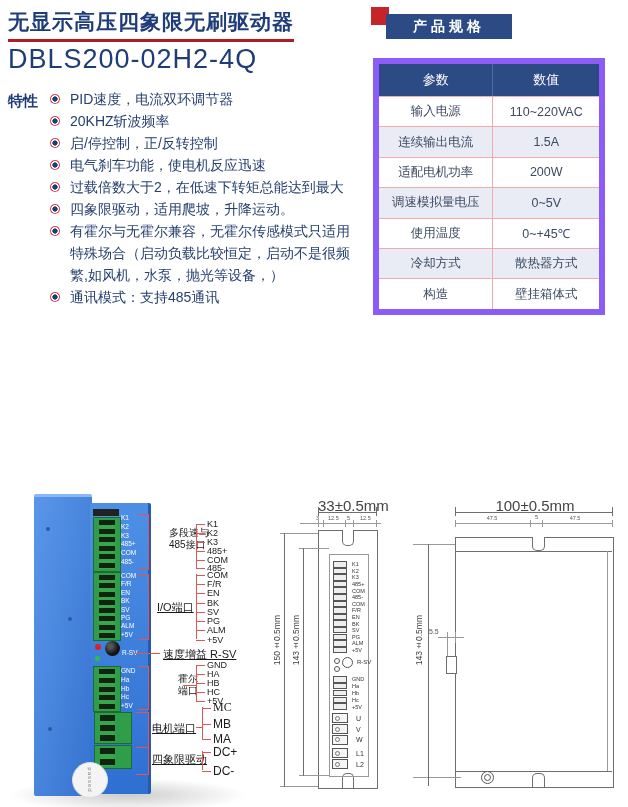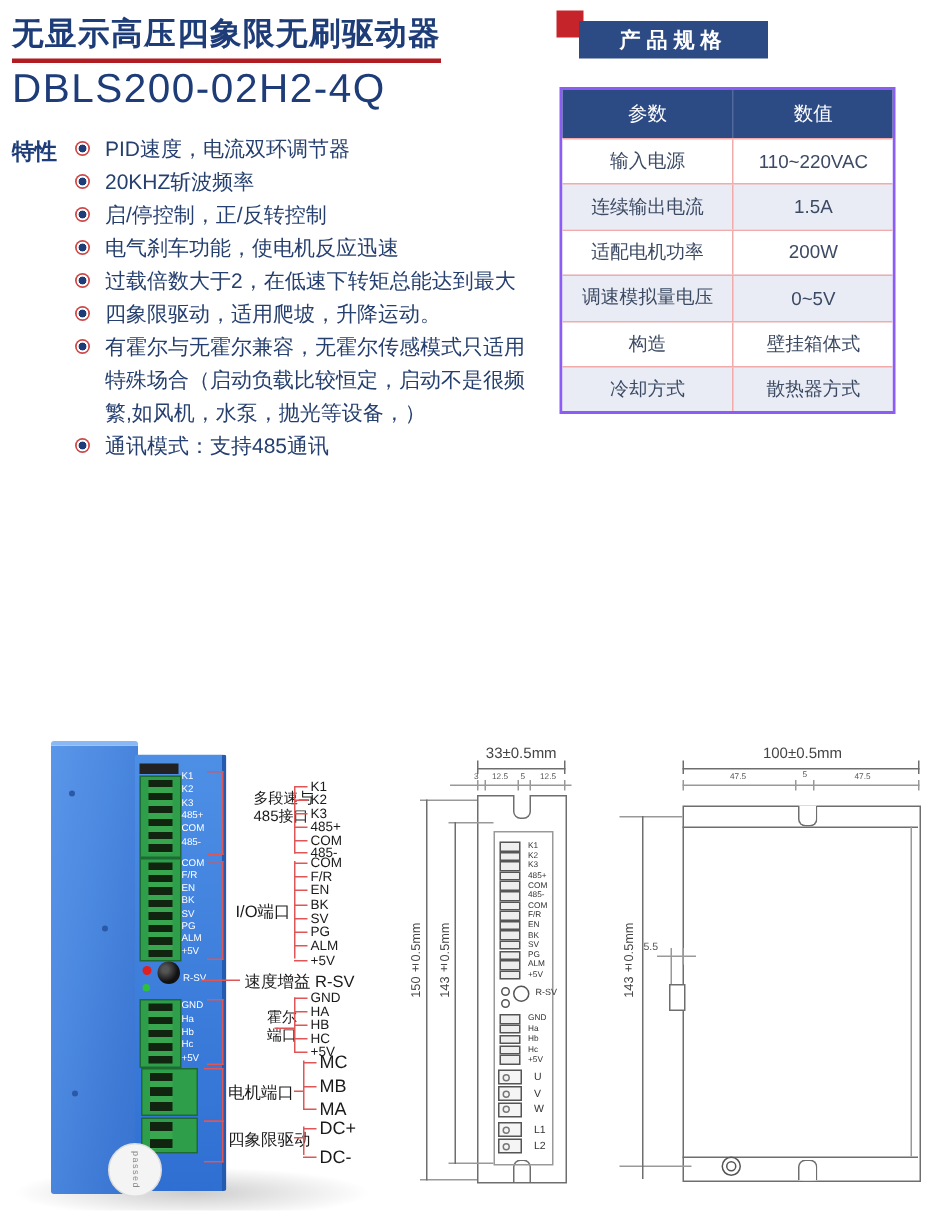--- a/index.html
+++ b/index.html
@@ -18,21 +18,21 @@
   .feat-list li{display:flex;line-height:22px;font-size:14px;color:#253f6e;}
   .bullet{flex:0 0 10px;width:10px;height:10px;margin:6px 10px 0 0;border-radius:50%;
           background:radial-gradient(circle,#1d3c78 0 34%,#fff 40% 52%,#cf4646 58% 100%);}
   .ftext{width:285px;}
 
   
   .badge-sq{left:371px;top:7px;width:18px;height:18px;background:#c5242b;}
   .badge{left:386px;top:14px;width:126px;height:25px;background:#2c4a84;color:#fff;
          font-size:14px;font-weight:bold;letter-spacing:4px;display:flex;
          align-items:center;justify-content:center;}
-  .spec-table{left:373px;top:58px;width:220px;border:2px solid #8b5cf6;font-size:12.5px;color:#3c4a63;}
+  .spec-table{left:373px;top:58px;width:220px;border:6px solid #8b5cf6;font-size:12.5px;color:#3c4a63;}
   .thead{display:flex;height:32px;background:#2c4a84;color:#fff;font-size:13px;}
   .thead div{display:flex;align-items:center;justify-content:center;}
   .trow{display:flex;height:29.4px;border-top:1px solid #f2abab;background:#fff;}
   .trow:nth-child(even){background:#e9ecf5;}
   .tc-p{width:114px;border-right:1px solid #f2abab;display:flex;align-items:center;justify-content:center;}
   .tc-v{width:106px;display:flex;align-items:center;justify-content:center;}
 
   
   .shadow{left:8px;top:778px;width:240px;height:34px;border-radius:50%;
           background:radial-gradient(ellipse,rgba(0,0,0,.20),rgba(0,0,0,0) 70%);}
@@ -53,27 +53,27 @@
   .dev-labels div{height:8.8px;}
 
   
   .rline{background:#e05555;}
   .bracket{border:1px solid #e05555;border-left:none;}
   .comb{width:1px;background:#e05555;}
   .pins{color:#1a1a1a;font-size:9px;}
   .pins .pin{position:relative;padding-left:11px;display:flex;align-items:center;}
   .pins .pin::before{content:"";position:absolute;left:0;top:50%;width:9px;height:1px;background:#e05555;}
   .pins-lg{font-size:12px;}
-  .ann-label{color:#1a1a1a;font-size:11px;white-space:nowrap;}
+  .ann-label{color:#1a1a1a;font-size:11px;white-space:nowrap;text-decoration:underline;}
   .ann-label2{color:#1a1a1a;font-size:10px;line-height:12px;white-space:nowrap;margin-left:16px;}
 
   
   .dwl{background:#6e6e6e;}      
   .dwl2{background:#999;}
-  .dtext{color:#444;font-size:10px;white-space:nowrap;}
+  .dtext{color:#444;font-size:15px;white-space:nowrap;}
   .dsub{color:#555;font-size:5.5px;white-space:nowrap;}
   .vtext{color:#444;font-size:8.5px;writing-mode:vertical-rl;transform:rotate(180deg);white-space:nowrap;}
   .dbody{border:1px solid #6e6e6e;background:#fff;}
   .notch-t{width:10px;height:15px;background:#fff;border:1px solid #6e6e6e;border-top:none;
            border-radius:0 0 5px 5px;}
   .notch-b{width:10px;height:14px;background:#fff;border:1px solid #6e6e6e;border-bottom:none;
            border-radius:5px 5px 0 0;}
   .term-rows div.row{display:flex;align-items:center;height:6.6px;}
   .term-rows .sq{width:12px;height:4.5px;border:1px solid #555;background:#eee;margin-right:5px;}
   .term-rows .lb{font-size:5.5px;color:#333;}
@@ -145,26 +145,30 @@
     </div>
       <div class="trow">
       <div class="tc-p">适配电机功率</div>
       <div class="tc-v">200W</div>
     </div>
       <div class="trow">
       <div class="tc-p">调速模拟量电压</div>
       <div class="tc-v">0~5V</div>
     </div>
       <div class="trow">
+      <div class="tc-p">使用温度</div>
+      <div class="tc-v">0~+45℃</div>
+    </div>
+      <div class="trow">
+      <div class="tc-p">冷却方式</div>
+      <div class="tc-v">散热器方式</div>
+    </div>
+      <div class="trow">
       <div class="tc-p">构造</div>
       <div class="tc-v">壁挂箱体式</div>
-    </div>
-      <div class="trow">
-      <div class="tc-p">冷却方式</div>
-      <div class="tc-v">散热器方式</div>
     </div>
     </div>
 </div>
 
 <div class="abs shadow"></div>
 <div class="abs side-panel">
   <div class="abs hole" style="left:12px;top:30px;"></div>
   <div class="abs hole" style="left:34px;top:120px;"></div>
   <div class="abs hole" style="left:14px;top:230px;"></div>
 </div>
@@ -265,21 +269,21 @@
     <div class="pin" style="height:8.8px;">HB</div>
     <div class="pin" style="height:8.8px;">HC</div>
     <div class="pin" style="height:8.8px;">+5V</div>
   </div>
 
 <div class="abs bracket" style="left:136px;top:712px;width:12px;height:34px;"></div>
 <div class="abs ann-label" style="left:152px;top:721px;">电机端口</div>
 <div class="abs rline" style="left:196px;top:727px;width:6px;height:1px;"></div>
 <div class="abs comb" style="left:202px;top:707px;height:33px;"></div>
 <div class="abs pins pins-lg" style="left:202px;top:700px;">
-    <div class="pin" style="height:15.8px;">MC</div>
+    <div class="pin" style="height:15.8px;font-family:Liberation Serif, serif;">MC</div>
     <div class="pin" style="height:15.8px;">MB</div>
     <div class="pin" style="height:15.8px;">MA</div>
   </div>
 
 <div class="abs bracket" style="left:136px;top:747px;width:12px;height:26px;"></div>
 <div class="abs ann-label" style="left:152px;top:752px;">四象限驱动</div>
 <div class="abs rline" style="left:196px;top:758px;width:6px;height:1px;"></div>
 <div class="abs comb" style="left:202px;top:751px;height:19px;"></div>
 <div class="abs pins pins-lg" style="left:202px;top:742px;">
     <div class="pin" style="height:19px;">DC+</div>

